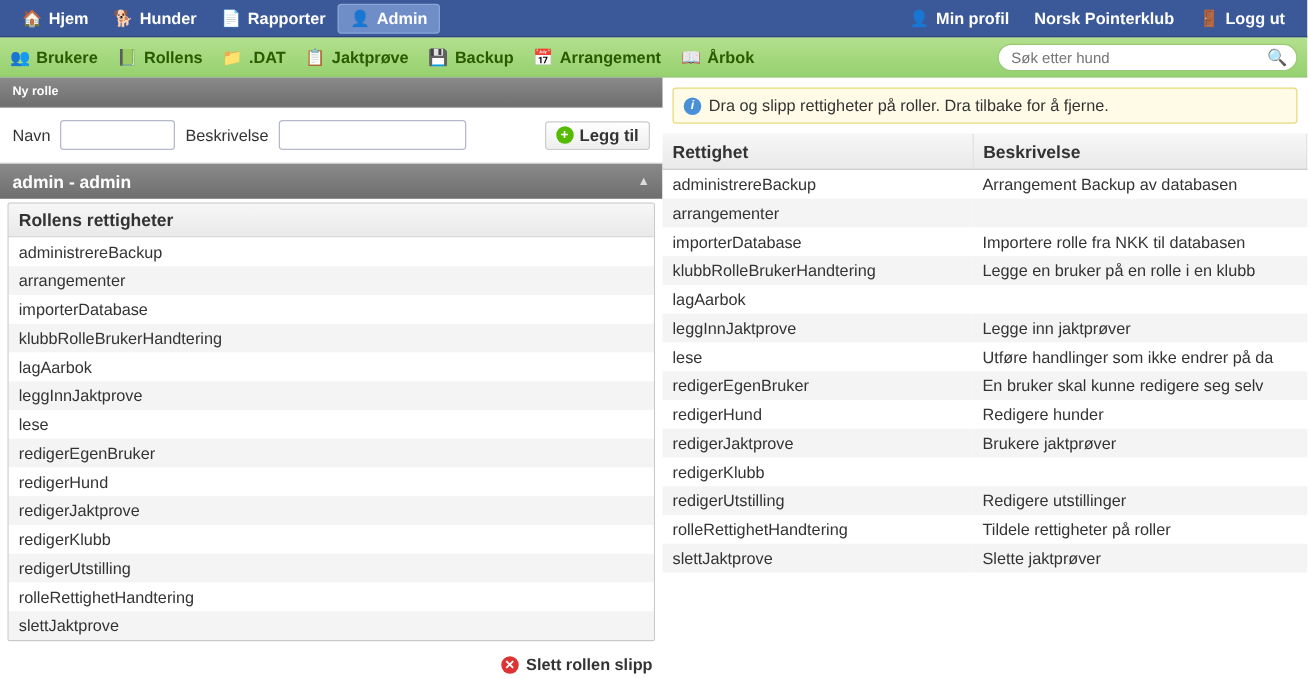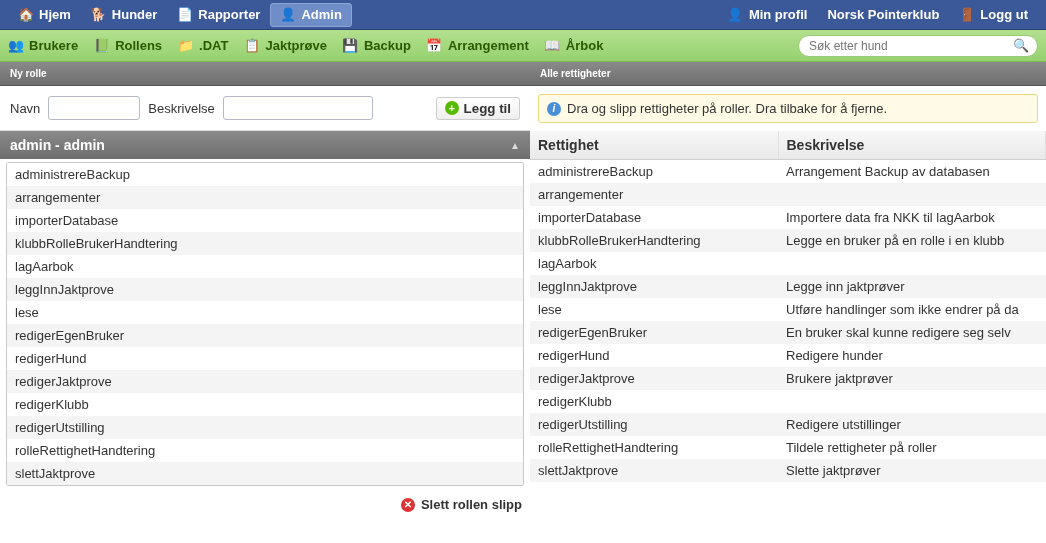--- a/index.html
+++ b/index.html
@@ -130,20 +130,21 @@
       <button class="btn">
           <span class="plus-ic">+</span>
           <span>Legg til</span>
         </button>
     </div>
     <div class="section-header">
       <span>admin - admin</span>
       <span class="arrow">▲</span>
     </div>
     <div class="box">
+      <div class="box-header">Rollens rettigheter</div>
       <div class="rights-list" id="rights-list">
           <div class="r">administrereBackup</div>
           <div class="r">arrangementer</div>
           <div class="r">importerDatabase</div>
           <div class="r">klubbRolleBrukerHandtering</div>
           <div class="r">lagAarbok</div>
           <div class="r">leggInnJaktprove</div>
           <div class="r">lese</div>
           <div class="r">redigerEgenBruker</div>
           <div class="r">redigerHund</div>
@@ -154,21 +155,20 @@
           <div class="r">slettJaktprove</div>
         </div>
     </div>
     <div class="footer-action">
       <span class="del-ic">✕</span>
       <span>Slett rollen slipp</span>
     </div>
   </div>
 
   <div class="col-right">
-    <div class="panel-header">Alle rettigheter</div>
     <div class="info-banner">
       <span class="info-ic">i</span>
       <span>Dra og slipp rettigheter på roller. Dra tilbake for å fjerne.</span>
     </div>
     <table class="tbl">
       <thead>
         <tr>
           <th>Rettighet</th>
           <th>Beskrivelse</th>
         </tr>
@@ -177,21 +177,21 @@
           <tr>
             <td>administrereBackup</td>
             <td>Arrangement Backup av databasen</td>
           </tr>
           <tr>
             <td>arrangementer</td>
             <td></td>
           </tr>
           <tr>
             <td>importerDatabase</td>
-            <td>Importere data fra NKK til lagAarbok</td>
+            <td>Importere rolle fra NKK til databasen</td>
           </tr>
           <tr>
             <td>klubbRolleBrukerHandtering</td>
             <td>Legge en bruker på en rolle i en klubb</td>
           </tr>
           <tr>
             <td>lagAarbok</td>
             <td></td>
           </tr>
           <tr>

